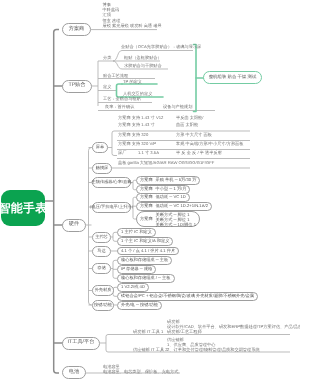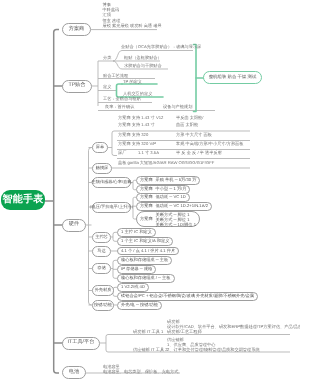--- a/index.html
+++ b/index.html
@@ -101,21 +101,21 @@
     </g>
     <g stroke="#74CCA3" stroke-width="1.6" fill="none" stroke-linecap="round" stroke-linejoin="round">
       <path d="M193.5 44.5 H196 V111.5 H193.5"></path>
       <path d="M196 78 H204"></path>
       <path d="M122 84 H118.5 Q116.5 84 116.5 86 V95 Q116.5 97 118.5 97 H122"></path>
       <path d="M122 84 H157"></path>
       <path d="M122 97 H163"></path>
     </g>
   </svg>
 
-  <div class="node rootnode" style="left:1px;top:190px;width:44px;height:20px;font-size:10px">智能手表</div>
+  <div class="node rootnode" style="left:1px;top:190px;width:44px;height:36px;font-size:12px">智能手表</div>
 
   <div class="node pill" style="left:62px;top:23px;width:29px;height:13px;font-size:5.2px">方案商</div>
   <div class="node pill" style="left:62px;top:79.5px;width:30px;height:13px;font-size:5.2px">TP贴合</div>
   <div class="node pill" style="left:62px;top:218.5px;width:24px;height:13px;font-size:5.2px">硬件</div>
   <div class="node pill" style="left:62px;top:336.5px;width:38px;height:13px;font-size:5.2px">IT工具/平台</div>
   <div class="node pill" style="left:62px;top:366px;width:24px;height:13px;font-size:5.2px">电池</div>
 
   <div class="node plain" style="left:102.5px;top:2px;--fs:4.2px;--lh:5.2px">
     <span>博泰</span>
     <span>中科蓝讯</span>

